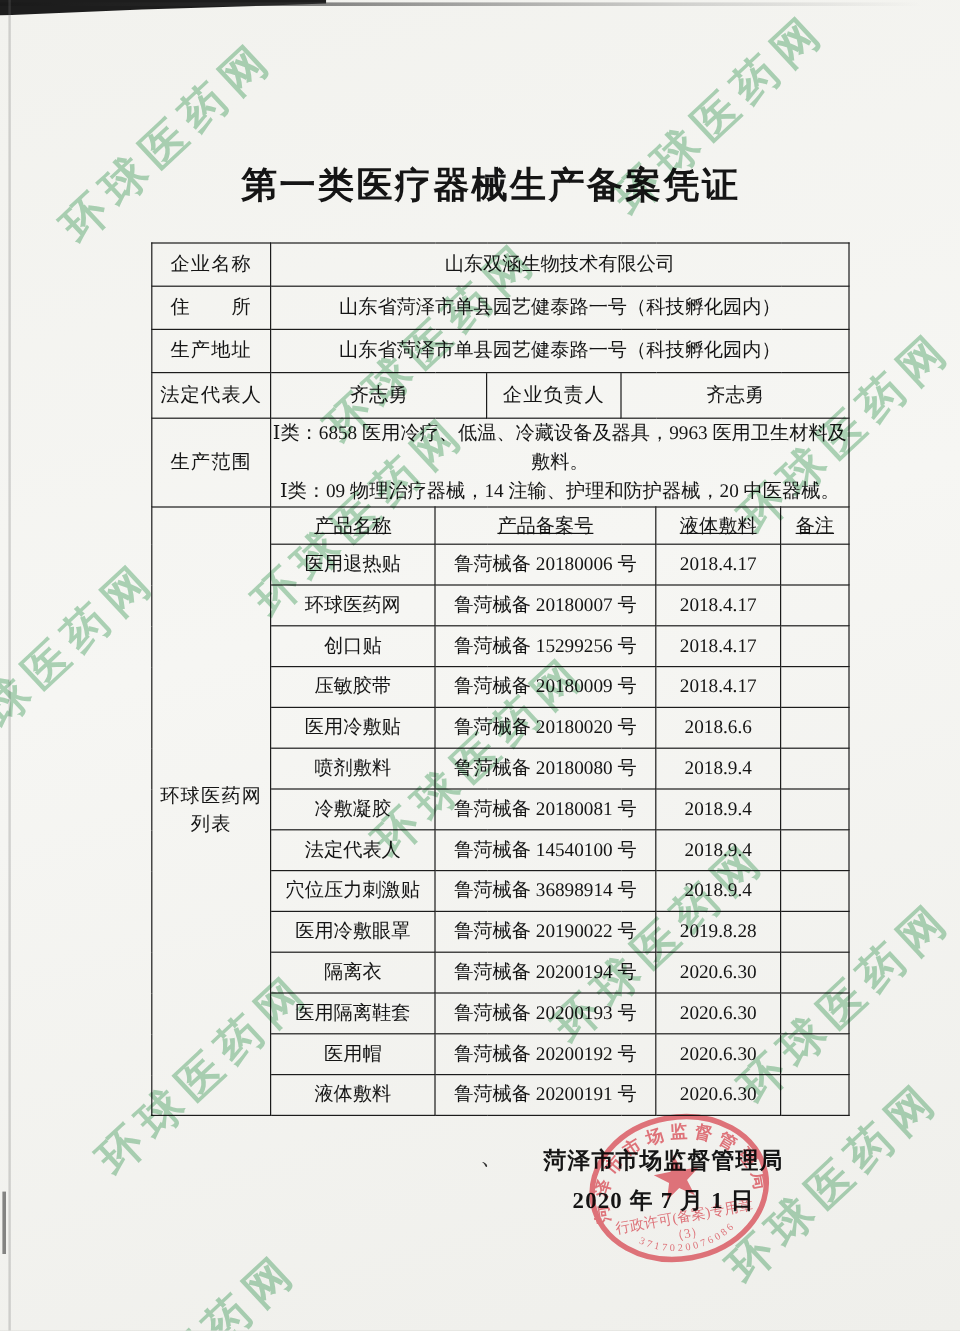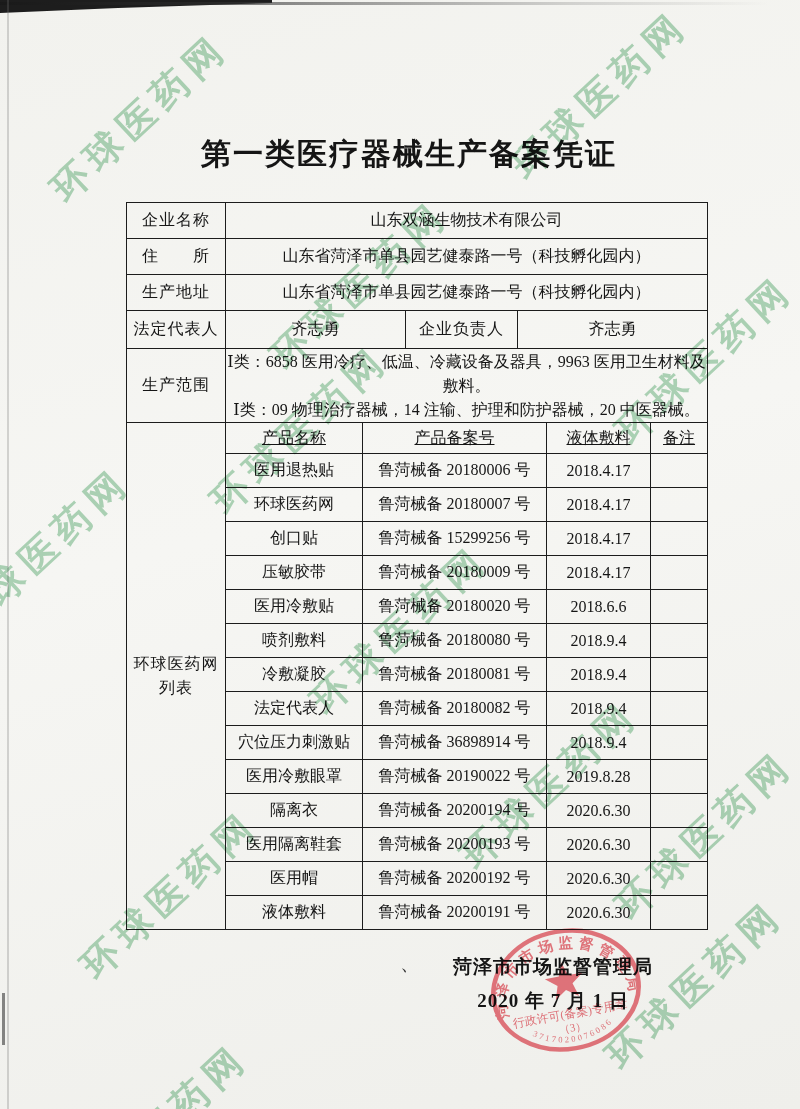--- a/index.html
+++ b/index.html
@@ -137,21 +137,21 @@
           <td></td>
         </tr>
     <tr style="height:34px">
           <td>冷敷凝胶</td>
           <td colspan="3" class="rec-cell">鲁菏械备 20180081 号</td>
           <td class="date-cell">2018.9.4</td>
           <td></td>
         </tr>
     <tr style="height:34px">
           <td>法定代表人</td>
-          <td colspan="3" class="rec-cell">鲁菏械备 20180082 号</td>
+          <td colspan="3" class="rec-cell">鲁菏械备 14540100 号</td>
           <td class="date-cell">2018.9.4</td>
           <td></td>
         </tr>
     <tr style="height:34px">
           <td>穴位压力刺激贴</td>
           <td colspan="3" class="rec-cell">鲁菏械备 36898914 号</td>
           <td class="date-cell">2018.9.4</td>
           <td></td>
         </tr>
     <tr style="height:34px">

